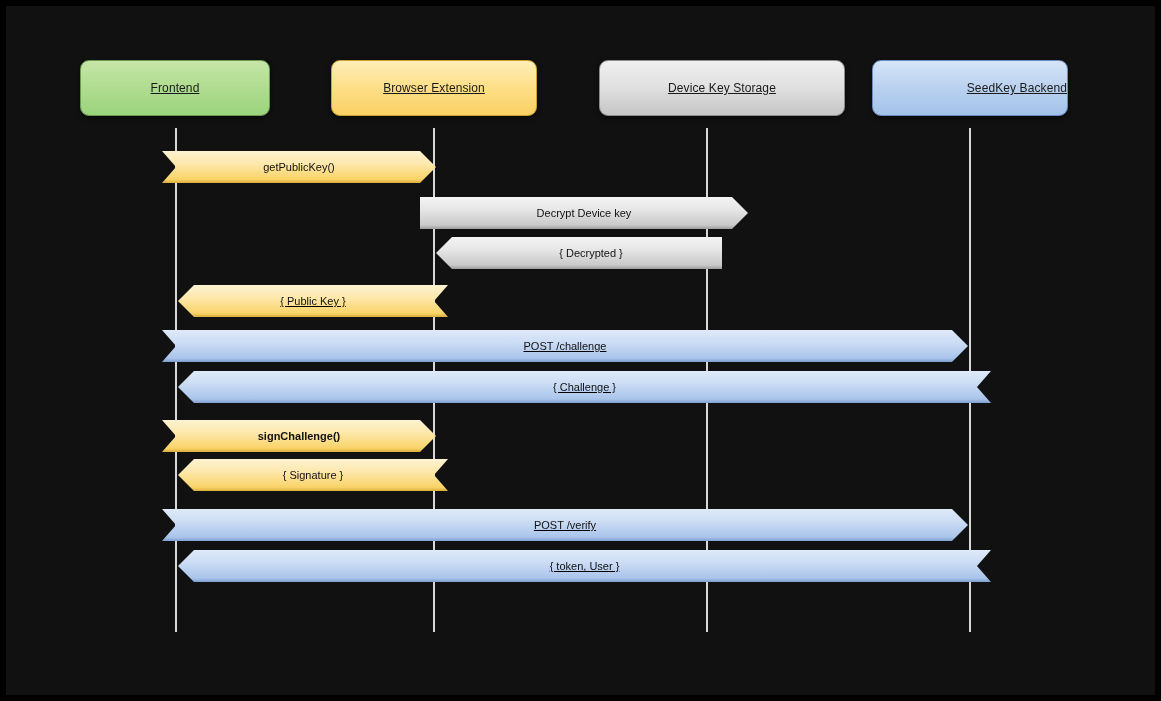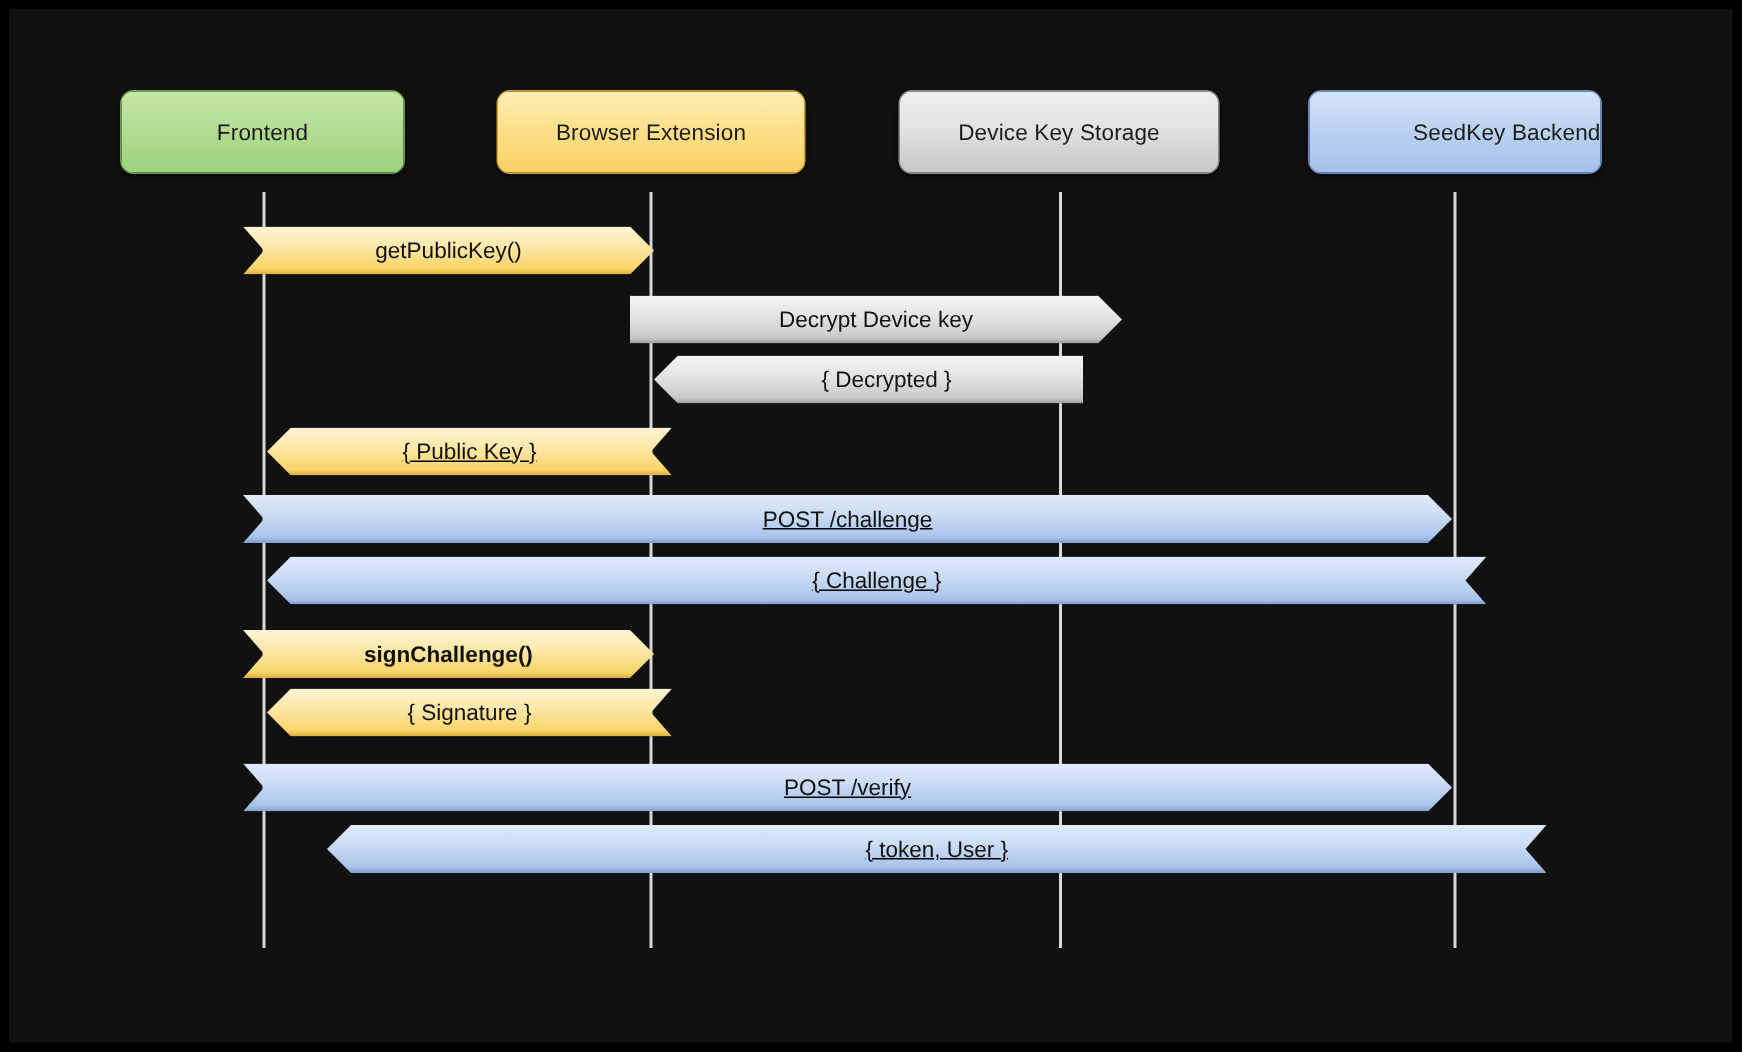--- a/index.html
+++ b/index.html
@@ -29,24 +29,25 @@
     height: 56px;
     border-radius: 9px;
     border: 1px solid rgba(0,0,0,0.45);
     box-shadow: 0 2px 4px rgba(0,0,0,0.6);
     display: flex;
     align-items: center;
     justify-content: center;
     box-sizing: border-box;
   }
   .participant-label {
-    font-size: 15px;
+    font-size: 12px;
     color: #1a1a1a;
     white-space: nowrap;
     letter-spacing: 0.1px;
+    text-decoration: underline;
   }
   .p-green  { background: linear-gradient(to bottom, #c6e6a8 0%, #b2dd92 45%, #9ad47c 100%); border-color:#6d9a52; }
   .p-yellow { background: linear-gradient(to bottom, #fdeeb8 0%, #fde08b 45%, #fbd064 100%); border-color:#c9a132; }
   .p-gray   { background: linear-gradient(to bottom, #efefef 0%, #e2e2e2 45%, #c6c6c6 100%); border-color:#8d8d8d; }
   .p-blue   { background: linear-gradient(to bottom, #d6e4f7 0%, #bcd3f0 45%, #a3c2e9 100%); border-color:#6b8cc0; }
 
   
   .lifeline {
     position: absolute;
     width: 2px;
@@ -57,21 +58,21 @@
   .msg {
     position: absolute;
     height: 32px;
     display: flex;
     align-items: center;
     justify-content: center;
     box-sizing: border-box;
     filter: drop-shadow(1px 2px 2px rgba(0,0,0,0.75));
   }
   .msg-label {
-    font-size: 15px;
+    font-size: 11px;
     color: #111111;
     white-space: nowrap;
     position: relative;
     z-index: 2;
   }
 
   .m-yellow { background: linear-gradient(to bottom, #fdf3d2 0%, #fde8ac 40%, #fad469 88%, #d8ae3d 100%); }
   .m-gray   { background: linear-gradient(to bottom, #f4f4f4 0%, #e6e6e6 40%, #c9c9c9 88%, #9d9d9d 100%); }
   .m-blue   { background: linear-gradient(to bottom, #dfeaf9 0%, #cbdcf4 40%, #a9c4ea 88%, #7e9fd0 100%); text-decoration: underline; }
 
@@ -101,21 +102,21 @@
       <div class="lifeline" style="left: 700px; top: 122px; height: 504px; background: rgb(216, 216, 216);"></div>
       <div class="lifeline" style="left: 963px; top: 122px; height: 504px; background: rgb(216, 216, 216);"></div>
     </div>
   <div id="participants-layer">
       <div class="participant p-green" style="left: 74px; top: 54px; width: 190px;">
         <span class="participant-label">Frontend</span>
       </div>
       <div class="participant p-yellow" style="left: 325px; top: 54px; width: 206px;">
         <span class="participant-label">Browser Extension</span>
       </div>
-      <div class="participant p-gray" style="left: 593px; top: 54px; width: 214px;">
+      <div class="participant p-gray" style="left: 593px; top: 54px; width: 246px;">
         <span class="participant-label">Device Key Storage</span>
       </div>
       <div class="participant p-blue" style="left: 866px; top: 54px; width: 196px; justify-content: flex-end;">
         <span class="participant-label">SeedKey Backend</span>
       </div>
     </div>
   <div id="messages-layer">
       <div class="msg m-yellow dir-right-notch" style="left: 156px; top: 145px; width: 274px;">
         <span class="msg-label">getPublicKey()</span>
       </div>
@@ -136,17 +137,17 @@
       </div>
       <div class="msg m-yellow dir-right-notch" style="left: 156px; top: 414px; width: 274px; font-weight: bold;">
         <span class="msg-label">signChallenge()</span>
       </div>
       <div class="msg m-yellow dir-left-notch" style="left: 172px; top: 453px; width: 270px;">
         <span class="msg-label">{ Signature }</span>
       </div>
       <div class="msg m-blue dir-right-notch" style="left: 156px; top: 503px; width: 806px;">
         <span class="msg-label">POST /verify</span>
       </div>
-      <div class="msg m-blue dir-left-notch" style="left: 172px; top: 544px; width: 813px; margin-left: 40px;">
+      <div class="msg m-blue dir-left-notch" style="left: 172px; top: 544px; width: 813px;">
         <span class="msg-label">{ token, User }</span>
       </div>
     </div>
 </div>
 
 </body></html>

